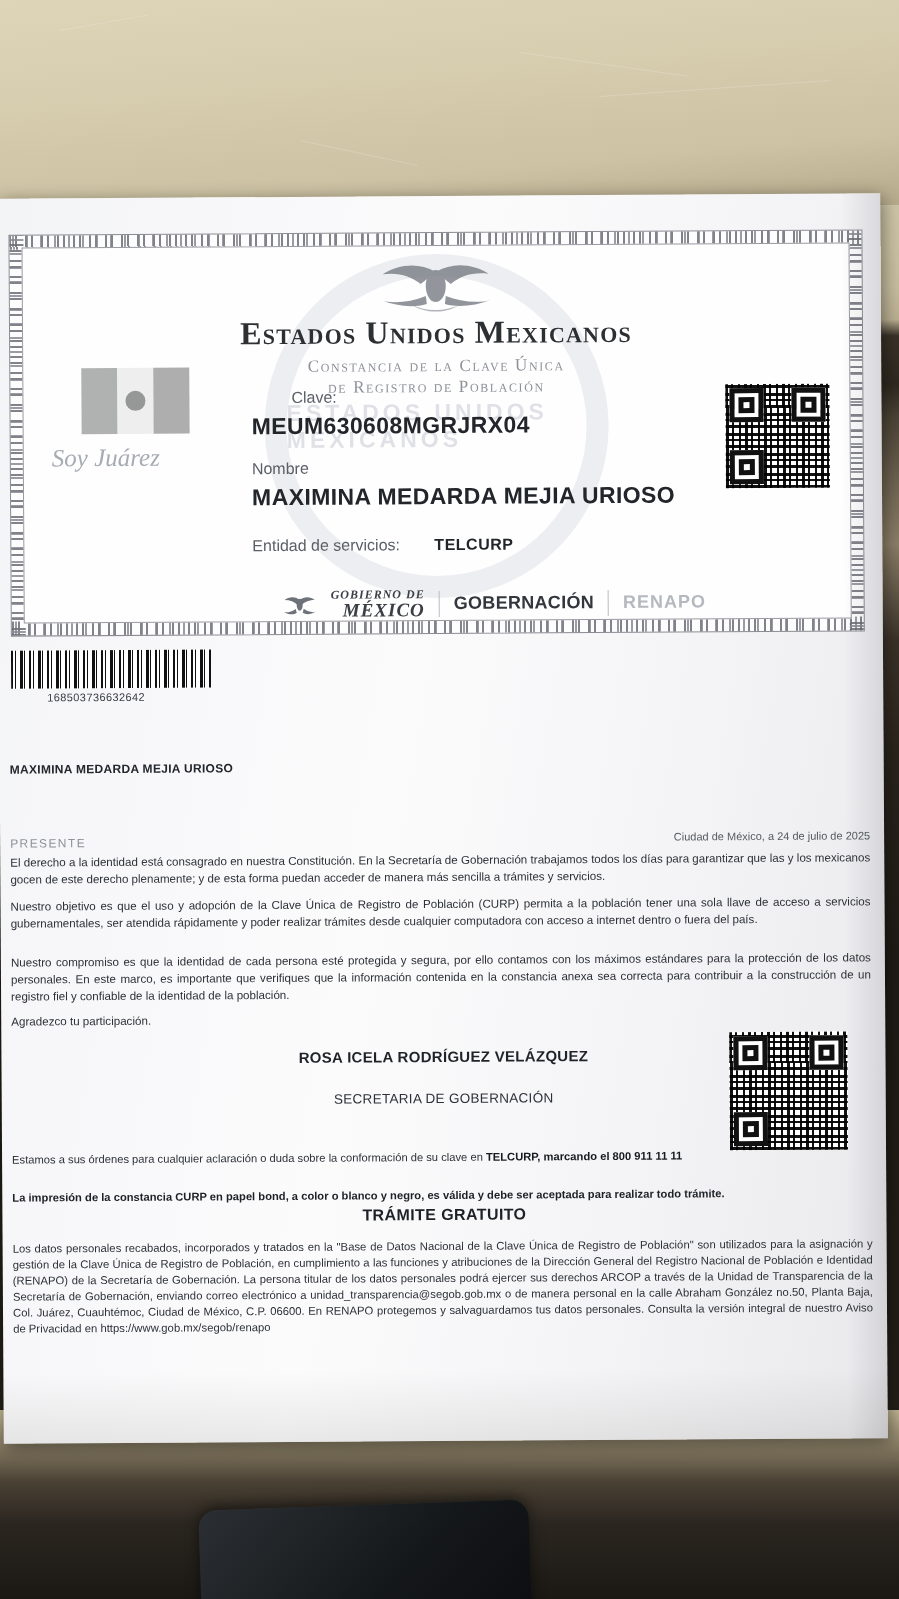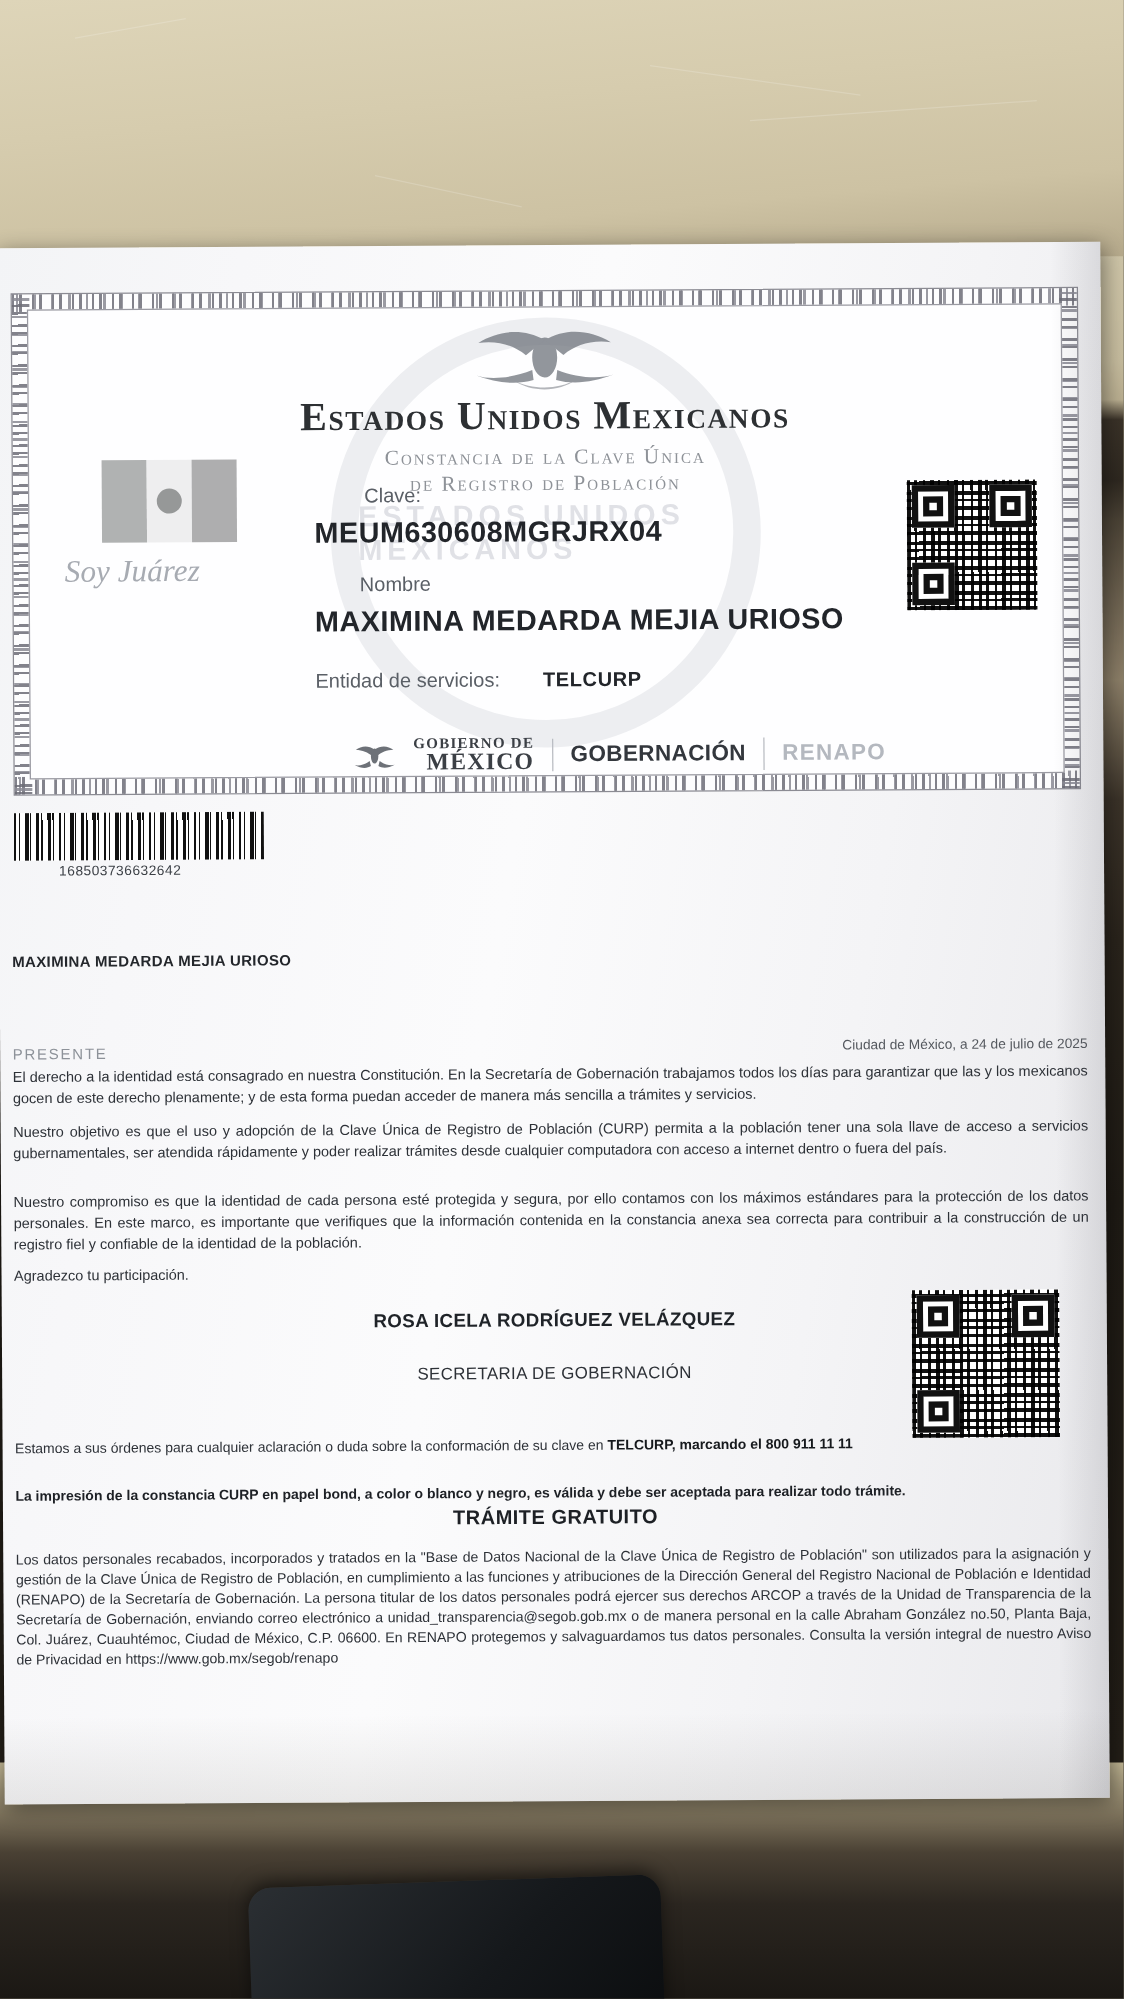--- a/index.html
+++ b/index.html
@@ -222,20 +222,21 @@
     display: flex; align-items: center; gap: 14px;
   }
   .gob-eagle {
     width: 34px; height: 22px; opacity: 0.8;
   }
   .gob-block {
     font-family: "Liberation Serif", serif;
     line-height: 1.0;
     color: #3b3f45;
     text-align: right;
+    font-style: italic;
   }
   .gob-block .l1 { font-size: 12px; letter-spacing: 1px; font-weight: bold; }
   .gob-block .l2 { font-size: 19px; letter-spacing: 1px; font-weight: bold; }
   .gob-sep {
     width: 1px; height: 26px; background: #b9bcc2;
   }
   .gob-name {
     font-size: 18px; font-weight: bold; color: #33373d; letter-spacing: 0.3px;
   }
   .renapo {
@@ -395,21 +396,21 @@
           <div class="st g"></div>
             <div class="st w"></div>
             <div class="st r"></div>
           <div class="em"></div>
         </div>
         <div class="soy-mexico">Soy Juárez</div>
 
         <div class="f-label" style="left:228px; top:142px;margin-left:40px;">Clave:</div>
         <div class="f-value" style="left:228px; top:166px;">MEUM630608MGRJRX04</div>
 
-        <div class="f-label" style="left:228px; top:213px;margin-left:36px;">Nombre</div>
+        <div class="f-label" style="left:228px; top:213px;">Nombre</div>
         <div class="f-value" style="left:228px; top:237px;">MAXIMINA MEDARDA MEJIA URIOSO</div>
 
         <div class="f-label" style="left:228px; top:290px;">Entidad de servicios:</div>
         <div class="f-value-sm" style="left:410px; top:290px;">TELCURP</div>
 
         <div class="qr" style="left:702px; top:140px; width:104px; height:104px;">
           <div class="qr-corner-bl"></div>
         </div>
 
         <div class="gob-row">

